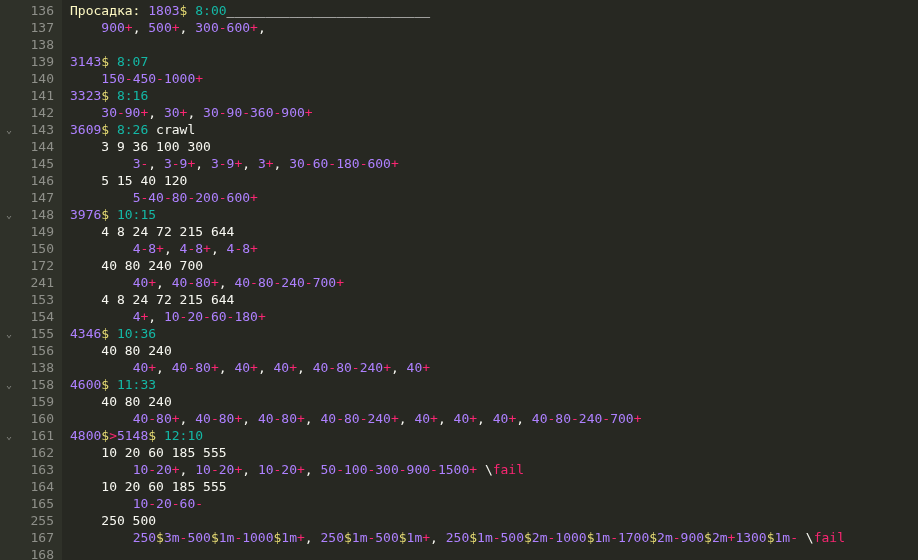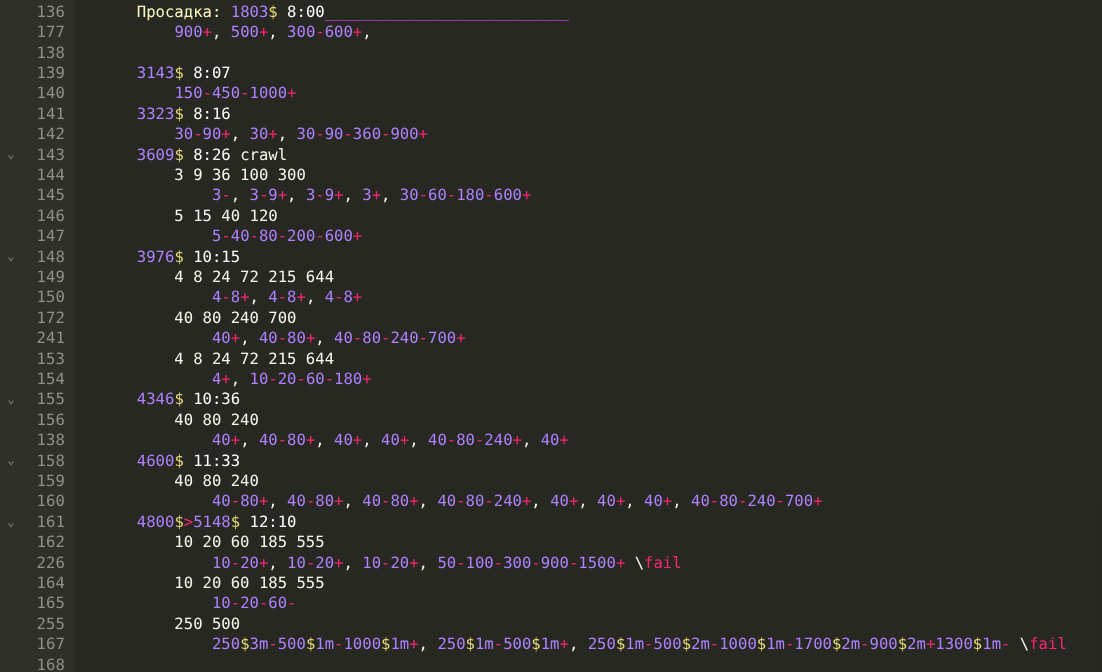--- a/index.html
+++ b/index.html
@@ -6,21 +6,21 @@
 body {
   background: #272822;
   font-family: 'Consolas', 'Monaco', monospace;
   font-size: 13px;
   line-height: 17px;
   color: #f8f8f2;
   overflow: hidden;
   width: 918px;
   height: 560px;
 }
-.editor { display: flex; height: 100%; gap: 44px; }
+.editor { display: flex; height: 100%; }
 .gutter {
   background: #2f3129;
   color: #8f908a;
   text-align: right;
   padding: 2px 8px 0 10px;
   user-select: none;
   width: 62px;
   flex-shrink: 0;
   position: relative;
 }
@@ -32,33 +32,33 @@
   color: #8f908a;
 }
 .code {
   flex: 1;
   padding: 2px 0 0 8px;
   white-space: pre;
 }
 .code-line { height: 17px; }
 .c-orange { color: #fef9c3; }
 .c-yellow { color: #e6db74; }
-.c-cyan { color: #ffffff; text-align: center; }
+.c-cyan { color: #14b8a6; text-align: center; }
 .c-num { color: #ae81ff; }
 .c-red { color: #f92672; }
 .c-plain { color: #f8f8f2; }
-.c-dim { color: #d946ef; }
+.c-dim { color: #ffffff; }
 </style>
 </head>
 <body>
 
 <div class="editor">
   <div class="gutter" id="gutter">
       <div class="gutter-line">136</div>
-      <div class="gutter-line">177</div>
+      <div class="gutter-line">137</div>
       <div class="gutter-line">138</div>
       <div class="gutter-line">139</div>
       <div class="gutter-line">140</div>
       <div class="gutter-line">141</div>
       <div class="gutter-line">142</div>
       <div class="gutter-line">143<span class="fold">⌄</span></div>
       <div class="gutter-line">144</div>
       <div class="gutter-line">145</div>
       <div class="gutter-line">146</div>
       <div class="gutter-line">147</div>
@@ -70,21 +70,21 @@
       <div class="gutter-line">153</div>
       <div class="gutter-line">154</div>
       <div class="gutter-line">155<span class="fold">⌄</span></div>
       <div class="gutter-line">156</div>
       <div class="gutter-line">138</div>
       <div class="gutter-line">158<span class="fold">⌄</span></div>
       <div class="gutter-line">159</div>
       <div class="gutter-line">160</div>
       <div class="gutter-line">161<span class="fold">⌄</span></div>
       <div class="gutter-line">162</div>
-      <div class="gutter-line">226</div>
+      <div class="gutter-line">163</div>
       <div class="gutter-line">164</div>
       <div class="gutter-line">165</div>
       <div class="gutter-line">255</div>
       <div class="gutter-line">167</div>
       <div class="gutter-line">168</div>
     </div>
   <div class="code" id="code"><div class="code-line"><span class="c-orange">Просадка: </span><span class="c-num">1803</span><span class="c-yellow">$ </span><span class="c-cyan">8:00</span><span class="c-dim">__________________________</span></div><div class="code-line"><span class="c-plain">    </span><span class="c-num">900</span><span class="c-red">+</span><span class="c-plain">, </span><span class="c-num">500</span><span class="c-red">+</span><span class="c-plain">, </span><span class="c-num">300</span><span class="c-red">-</span><span class="c-num">600</span><span class="c-red">+</span><span class="c-plain">,</span></div><div class="code-line"><span class="c-plain"></span></div><div class="code-line"><span class="c-num">3143</span><span class="c-yellow">$ </span><span class="c-cyan">8:07</span></div><div class="code-line"><span class="c-plain">    </span><span class="c-num">150</span><span class="c-red">-</span><span class="c-num">450</span><span class="c-red">-</span><span class="c-num">1000</span><span class="c-red">+</span></div><div class="code-line"><span class="c-num">3323</span><span class="c-yellow">$ </span><span class="c-cyan">8:16</span></div><div class="code-line"><span class="c-plain">    </span><span class="c-num">30</span><span class="c-red">-</span><span class="c-num">90</span><span class="c-red">+</span><span class="c-plain">, </span><span class="c-num">30</span><span class="c-red">+</span><span class="c-plain">, </span><span class="c-num">30</span><span class="c-red">-</span><span class="c-num">90</span><span class="c-red">-</span><span class="c-num">360</span><span class="c-red">-</span><span class="c-num">900</span><span class="c-red">+</span></div><div class="code-line"><span class="c-num">3609</span><span class="c-yellow">$ </span><span class="c-cyan">8:26</span><span class="c-plain"> crawl</span></div><div class="code-line"><span class="c-plain">    3 9 36 100 300</span></div><div class="code-line"><span class="c-plain">        </span><span class="c-num">3</span><span class="c-red">-</span><span class="c-plain">, </span><span class="c-num">3</span><span class="c-red">-</span><span class="c-num">9</span><span class="c-red">+</span><span class="c-plain">, </span><span class="c-num">3</span><span class="c-red">-</span><span class="c-num">9</span><span class="c-red">+</span><span class="c-plain">, </span><span class="c-num">3</span><span class="c-red">+</span><span class="c-plain">, </span><span class="c-num">30</span><span class="c-red">-</span><span class="c-num">60</span><span class="c-red">-</span><span class="c-num">180</span><span class="c-red">-</span><span class="c-num">600</span><span class="c-red">+</span></div><div class="code-line"><span class="c-plain">    5 15 40 120</span></div><div class="code-line"><span class="c-plain">        </span><span class="c-num">5</span><span class="c-red">-</span><span class="c-num">40</span><span class="c-red">-</span><span class="c-num">80</span><span class="c-red">-</span><span class="c-num">200</span><span class="c-red">-</span><span class="c-num">600</span><span class="c-red">+</span></div><div class="code-line"><span class="c-num">3976</span><span class="c-yellow">$ </span><span class="c-cyan">10:15</span></div><div class="code-line"><span class="c-plain">    4 8 24 72 215 644</span></div><div class="code-line"><span class="c-plain">        </span><span class="c-num">4</span><span class="c-red">-</span><span class="c-num">8</span><span class="c-red">+</span><span class="c-plain">, </span><span class="c-num">4</span><span class="c-red">-</span><span class="c-num">8</span><span class="c-red">+</span><span class="c-plain">, </span><span class="c-num">4</span><span class="c-red">-</span><span class="c-num">8</span><span class="c-red">+</span></div><div class="code-line"><span class="c-plain">    40 80 240 700</span></div><div class="code-line"><span class="c-plain">        </span><span class="c-num">40</span><span class="c-red">+</span><span class="c-plain">, </span><span class="c-num">40</span><span class="c-red">-</span><span class="c-num">80</span><span class="c-red">+</span><span class="c-plain">, </span><span class="c-num">40</span><span class="c-red">-</span><span class="c-num">80</span><span class="c-red">-</span><span class="c-num">240</span><span class="c-red">-</span><span class="c-num">700</span><span class="c-red">+</span></div><div class="code-line"><span class="c-plain">    4 8 24 72 215 644</span></div><div class="code-line"><span class="c-plain">        </span><span class="c-num">4</span><span class="c-red">+</span><span class="c-plain">, </span><span class="c-num">10</span><span class="c-red">-</span><span class="c-num">20</span><span class="c-red">-</span><span class="c-num">60</span><span class="c-red">-</span><span class="c-num">180</span><span class="c-red">+</span></div><div class="code-line"><span class="c-num">4346</span><span class="c-yellow">$ </span><span class="c-cyan">10:36</span></div><div class="code-line"><span class="c-plain">    40 80 240</span></div><div class="code-line"><span class="c-plain">        </span><span class="c-num">40</span><span class="c-red">+</span><span class="c-plain">, </span><span class="c-num">40</span><span class="c-red">-</span><span class="c-num">80</span><span class="c-red">+</span><span class="c-plain">, </span><span class="c-num">40</span><span class="c-red">+</span><span class="c-plain">, </span><span class="c-num">40</span><span class="c-red">+</span><span class="c-plain">, </span><span class="c-num">40</span><span class="c-red">-</span><span class="c-num">80</span><span class="c-red">-</span><span class="c-num">240</span><span class="c-red">+</span><span class="c-plain">, </span><span class="c-num">40</span><span class="c-red">+</span></div><div class="code-line"><span class="c-num">4600</span><span class="c-yellow">$ </span><span class="c-cyan">11:33</span></div><div class="code-line"><span class="c-plain">    40 80 240</span></div><div class="code-line"><span class="c-plain">        </span><span class="c-num">40</span><span class="c-red">-</span><span class="c-num">80</span><span class="c-red">+</span><span class="c-plain">, </span><span class="c-num">40</span><span class="c-red">-</span><span class="c-num">80</span><span class="c-red">+</span><span class="c-plain">, </span><span class="c-num">40</span><span class="c-red">-</span><span class="c-num">80</span><span class="c-red">+</span><span class="c-plain">, </span><span class="c-num">40</span><span class="c-red">-</span><span class="c-num">80</span><span class="c-red">-</span><span class="c-num">240</span><span class="c-red">+</span><span class="c-plain">, </span><span class="c-num">40</span><span class="c-red">+</span><span class="c-plain">, </span><span class="c-num">40</span><span class="c-red">+</span><span class="c-plain">, </span><span class="c-num">40</span><span class="c-red">+</span><span class="c-plain">, </span><span class="c-num">40</span><span class="c-red">-</span><span class="c-num">80</span><span class="c-red">-</span><span class="c-num">240</span><span class="c-red">-</span><span class="c-num">700</span><span class="c-red">+</span></div><div class="code-line"><span class="c-num">4800</span><span class="c-yellow">$</span><span class="c-red">&gt;</span><span class="c-num">5148</span><span class="c-yellow">$ </span><span class="c-cyan">12:10</span></div><div class="code-line"><span class="c-plain">    10 20 60 185 555</span></div><div class="code-line"><span class="c-plain">        </span><span class="c-num">10</span><span class="c-red">-</span><span class="c-num">20</span><span class="c-red">+</span><span class="c-plain">, </span><span class="c-num">10</span><span class="c-red">-</span><span class="c-num">20</span><span class="c-red">+</span><span class="c-plain">, </span><span class="c-num">10</span><span class="c-red">-</span><span class="c-num">20</span><span class="c-red">+</span><span class="c-plain">, </span><span class="c-num">50</span><span class="c-red">-</span><span class="c-num">100</span><span class="c-red">-</span><span class="c-num">300</span><span class="c-red">-</span><span class="c-num">900</span><span class="c-red">-</span><span class="c-num">1500</span><span class="c-red">+ </span><span class="c-plain">\</span><span class="c-red">fail</span></div><div class="code-line"><span class="c-plain">    10 20 60 185 555</span></div><div class="code-line"><span class="c-plain">        </span><span class="c-num">10</span><span class="c-red">-</span><span class="c-num">20</span><span class="c-red">-</span><span class="c-num">60</span><span class="c-red">-</span></div><div class="code-line"><span class="c-plain">    250 500</span></div><div class="code-line"><span class="c-plain">        </span><span class="c-num">250</span><span class="c-yellow">$</span><span class="c-num">3m</span><span class="c-red">-</span><span class="c-num">500</span><span class="c-yellow">$</span><span class="c-num">1m</span><span class="c-red">-</span><span class="c-num">1000</span><span class="c-yellow">$</span><span class="c-num">1m</span><span class="c-red">+</span><span class="c-plain">, </span><span class="c-num">250</span><span class="c-yellow">$</span><span class="c-num">1m</span><span class="c-red">-</span><span class="c-num">500</span><span class="c-yellow">$</span><span class="c-num">1m</span><span class="c-red">+</span><span class="c-plain">, </span><span class="c-num">250</span><span class="c-yellow">$</span><span class="c-num">1m</span><span class="c-red">-</span><span class="c-num">500</span><span class="c-yellow">$</span><span class="c-num">2m</span><span class="c-red">-</span><span class="c-num">1000</span><span class="c-yellow">$</span><span class="c-num">1m</span><span class="c-red">-</span><span class="c-num">1700</span><span class="c-yellow">$</span><span class="c-num">2m</span><span class="c-red">-</span><span class="c-num">900</span><span class="c-yellow">$</span><span class="c-num">2m</span><span class="c-red">+</span><span class="c-num">1300</span><span class="c-yellow">$</span><span class="c-num">1m</span><span class="c-red">- </span><span class="c-plain">\</span><span class="c-red">fail</span></div><div class="code-line"><span class="c-plain"></span></div></div>
 </div>
 
 </body></html>

